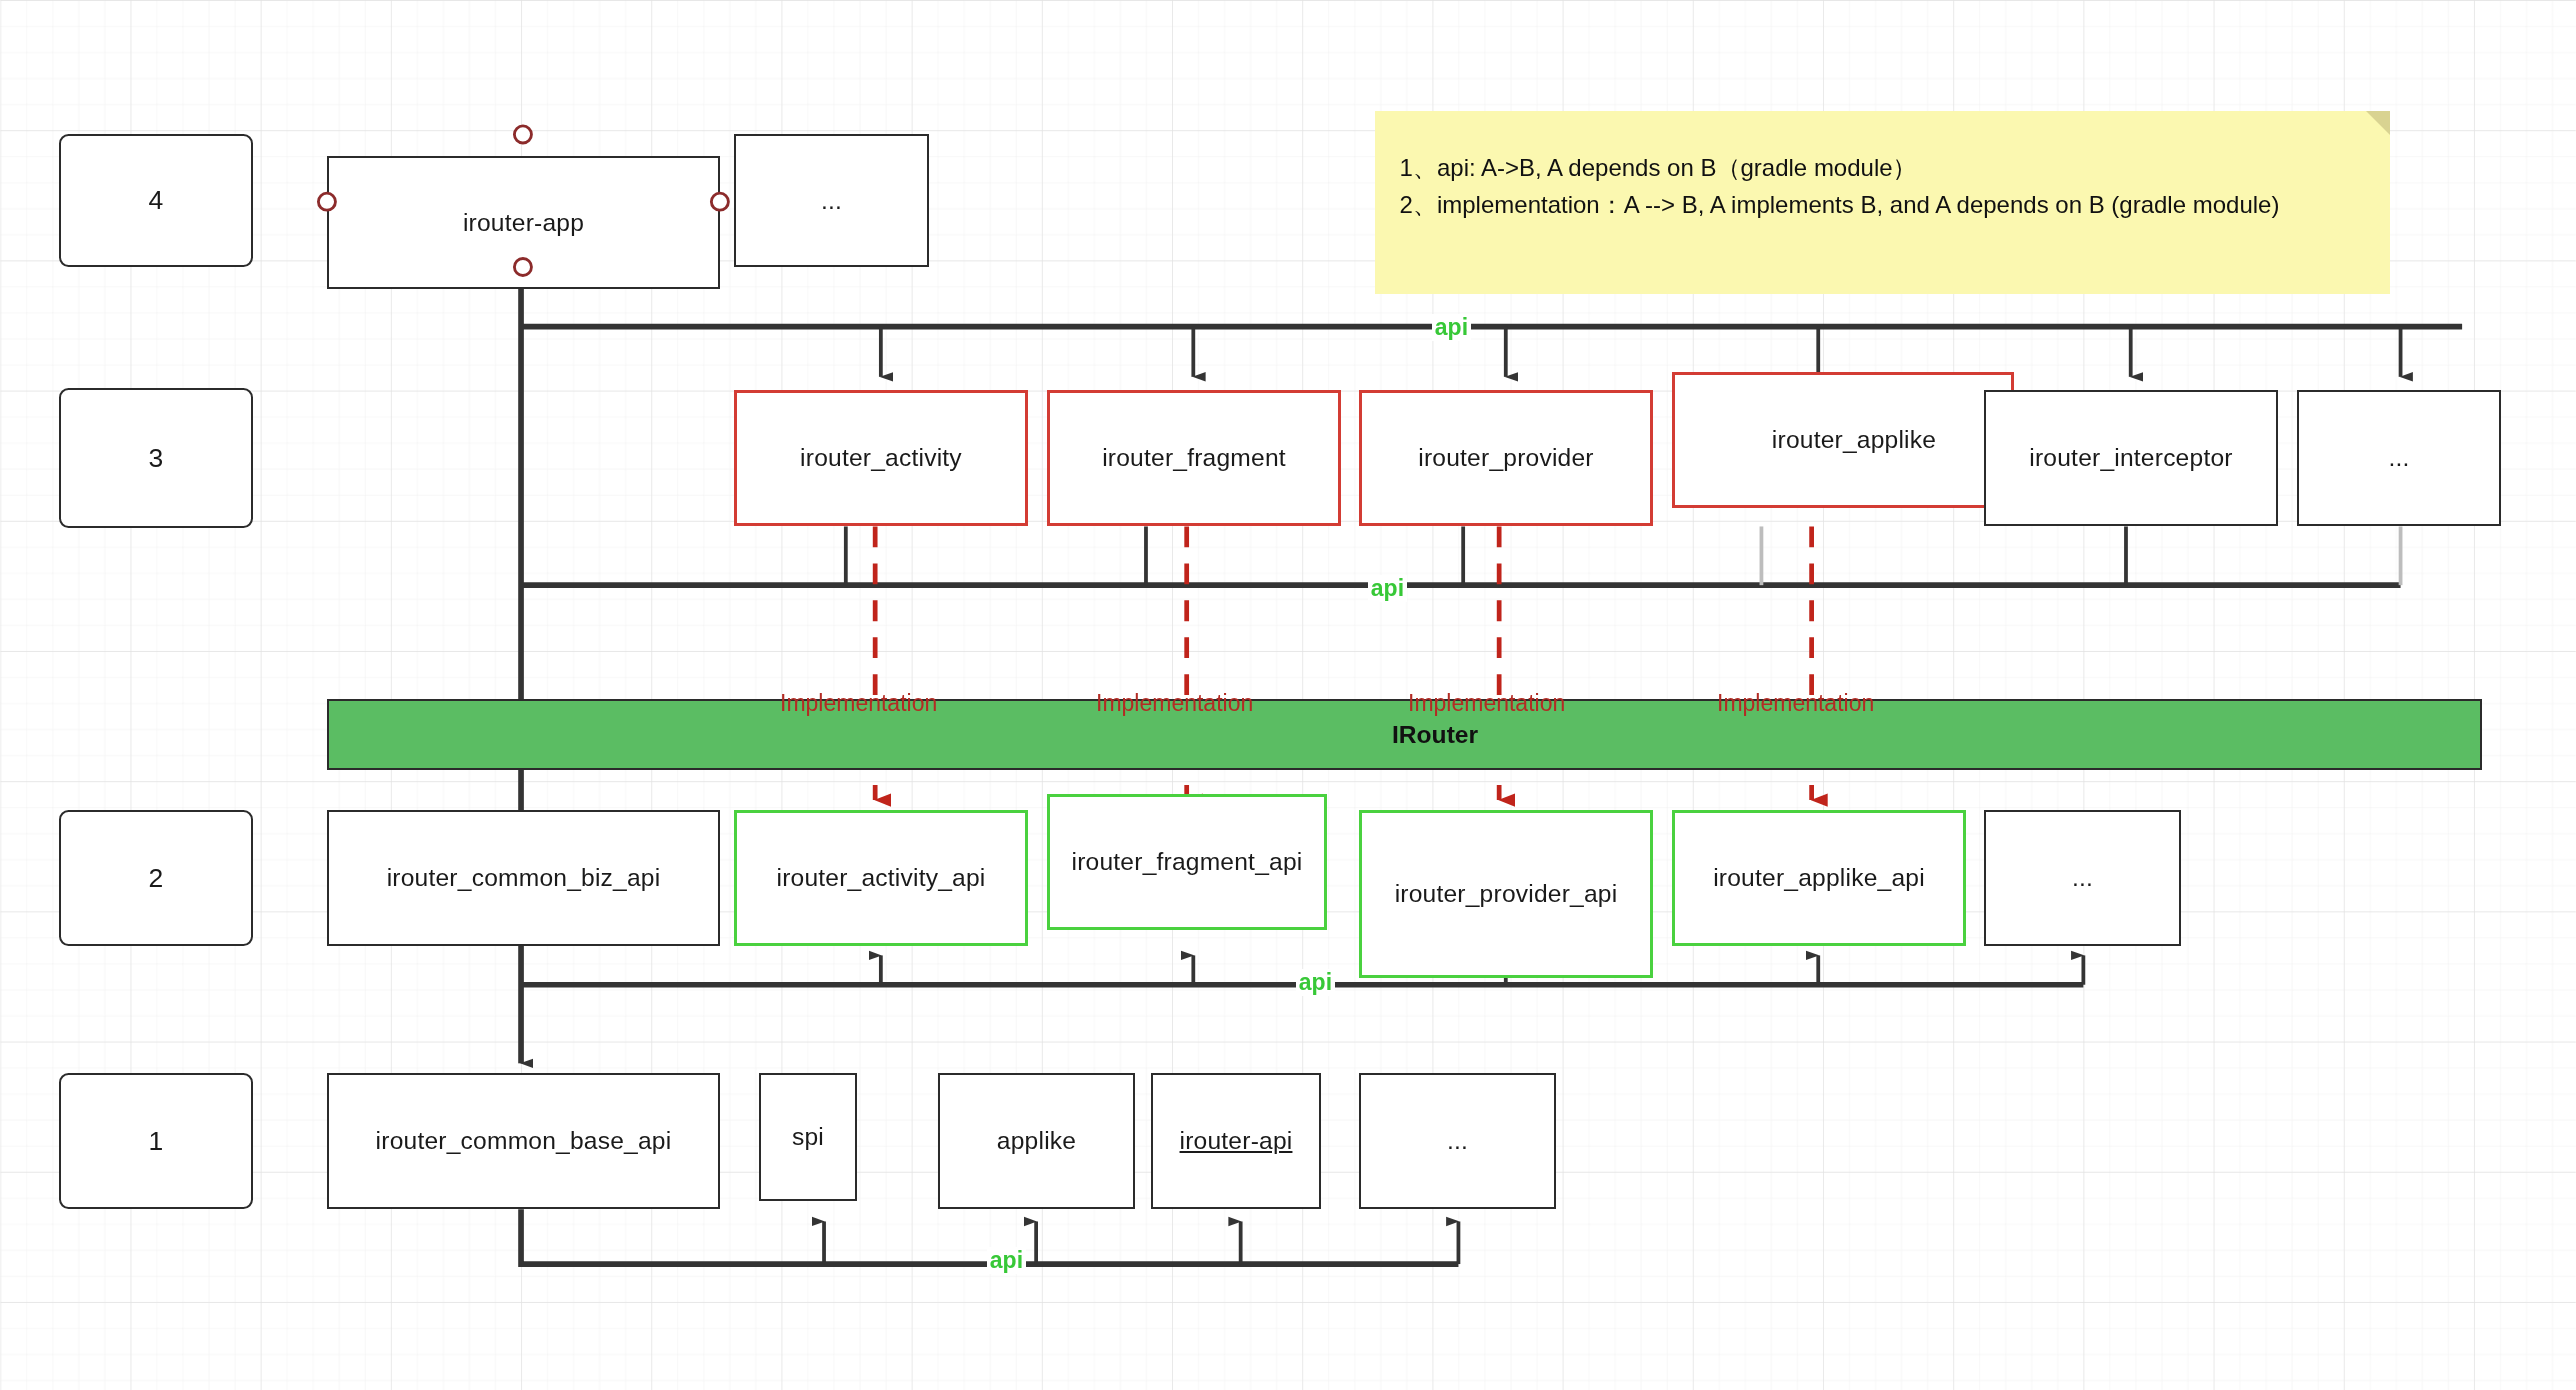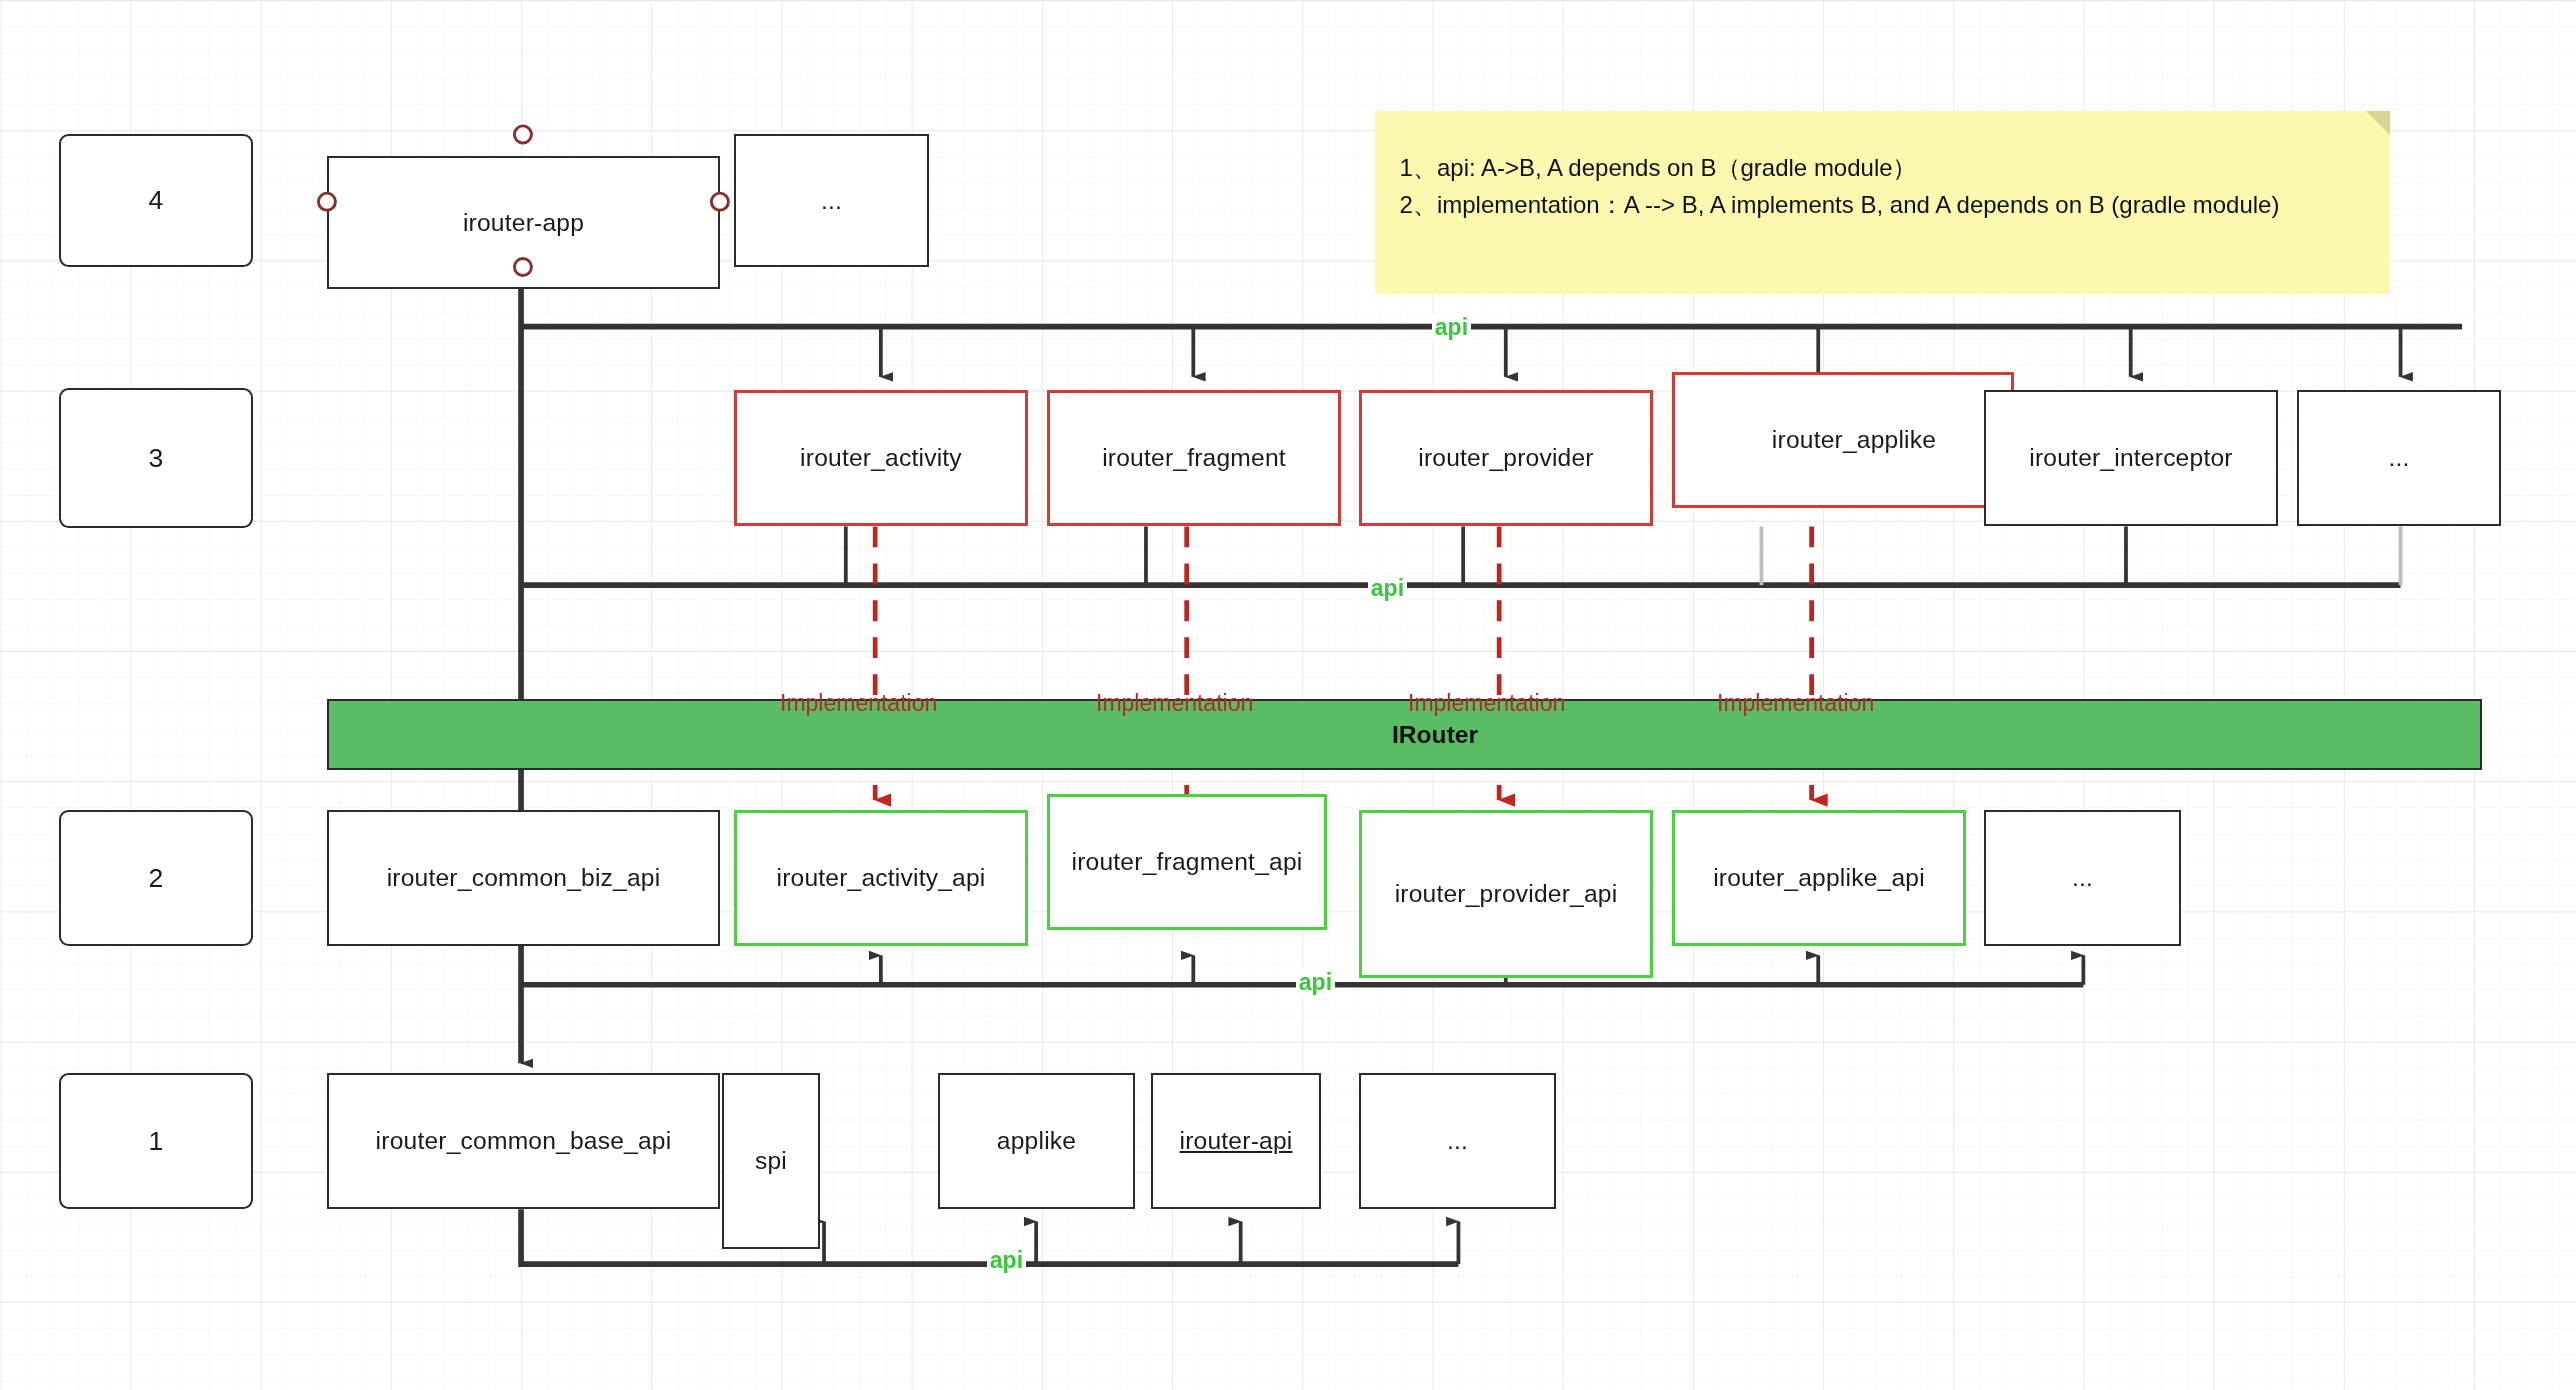--- a/index.html
+++ b/index.html
@@ -162,21 +162,21 @@
   <div class="node n-green" style="left:1672px;top:810px;width:294px;height:136px;">
     <span>irouter_applike_api</span>
   </div>
   <div class="node n-black" style="left:1984px;top:810px;width:197px;height:136px;">
     <span>...</span>
   </div>
 
   <div class="node n-black" style="left:327px;top:1073px;width:393px;height:136px;">
     <span>irouter_common_base_api</span>
   </div>
-  <div class="node n-black" style="left:722px;top:1073px;width:98px;height:176px;">
+  <div class="node n-black" style="left:759px;top:1073px;width:98px;height:128px;">
     <span>spi</span>
   </div>
   <div class="node n-black" style="left:938px;top:1073px;width:197px;height:136px;">
     <span>applike</span>
   </div>
   <div class="node n-black" style="left:1151px;top:1073px;width:170px;height:136px;text-decoration:underline;">
     <span>irouter-api</span>
   </div>
   <div class="node n-black" style="left:1359px;top:1073px;width:197px;height:136px;">
     <span>...</span>

